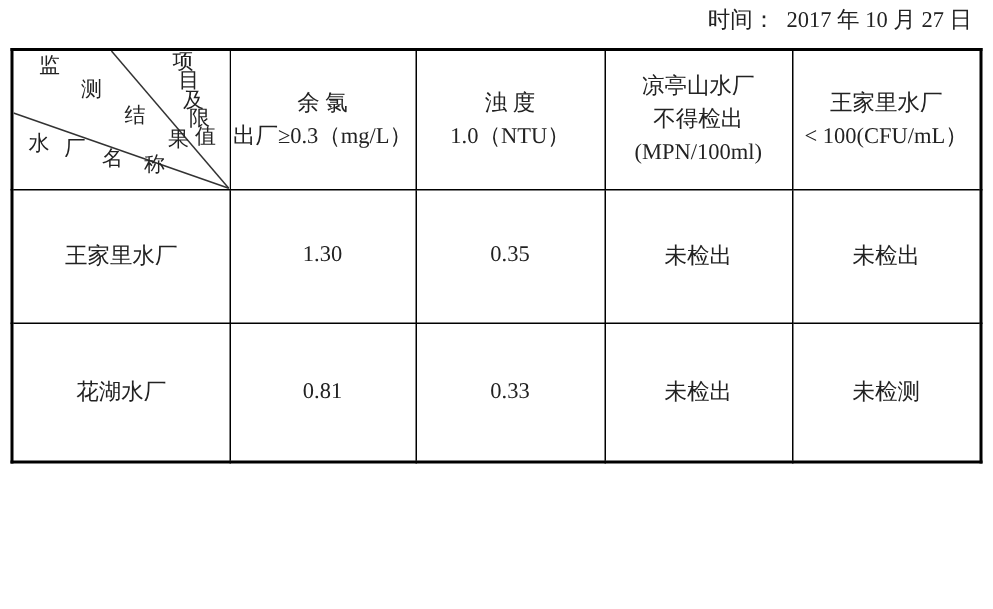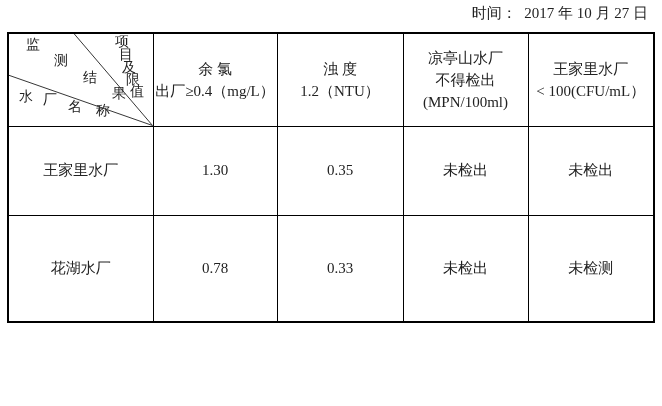--- a/index.html
+++ b/index.html
@@ -104,26 +104,26 @@
         <span class="dchar" style="left:121px;top:51px">值</span>
 
         <span class="dchar" style="left:10px;top:56px">水</span>
         <span class="dchar" style="left:34px;top:59px">厂</span>
         <span class="dchar" style="left:59px;top:66px">名</span>
         <span class="dchar" style="left:87px;top:70px">称</span>
       </td>
 
       <td class="hdr">
         <div>余 氯</div>
-        <div>出厂≥0.4（mg/L）</div>
+        <div>出厂≥0.3（mg/L）</div>
       </td>
 
       <td class="hdr">
         <div>浊 度</div>
-        <div>1.2（NTU）</div>
+        <div>1.0（NTU）</div>
       </td>
 
       <td class="hdr">
         <div>凉亭山水厂</div>
         <div>不得检出</div>
         <div>(MPN/100ml)</div>
       </td>
 
       <td class="hdr">
         <div>王家里水厂</div>
@@ -133,22 +133,22 @@
 
     <tr style="height:89px">
       <td><span class="cell-val">王家里水厂</span></td>
       <td><span class="cell-val">1.30</span></td>
       <td><span class="cell-val">0.35</span></td>
       <td><span class="cell-val">未检出</span></td>
       <td><span class="cell-val">未检出</span></td>
     </tr>
 
 
-    <tr style="height:107px">
+    <tr style="height:93px">
       <td><span class="cell-val">花湖水厂</span></td>
-      <td><span class="cell-val">0.78</span></td>
+      <td><span class="cell-val">0.81</span></td>
       <td><span class="cell-val">0.33</span></td>
       <td><span class="cell-val">未检出</span></td>
       <td><span class="cell-val">未检测</span></td>
     </tr>
   </tbody>
     </table>
 </div>
 
 </body></html>

